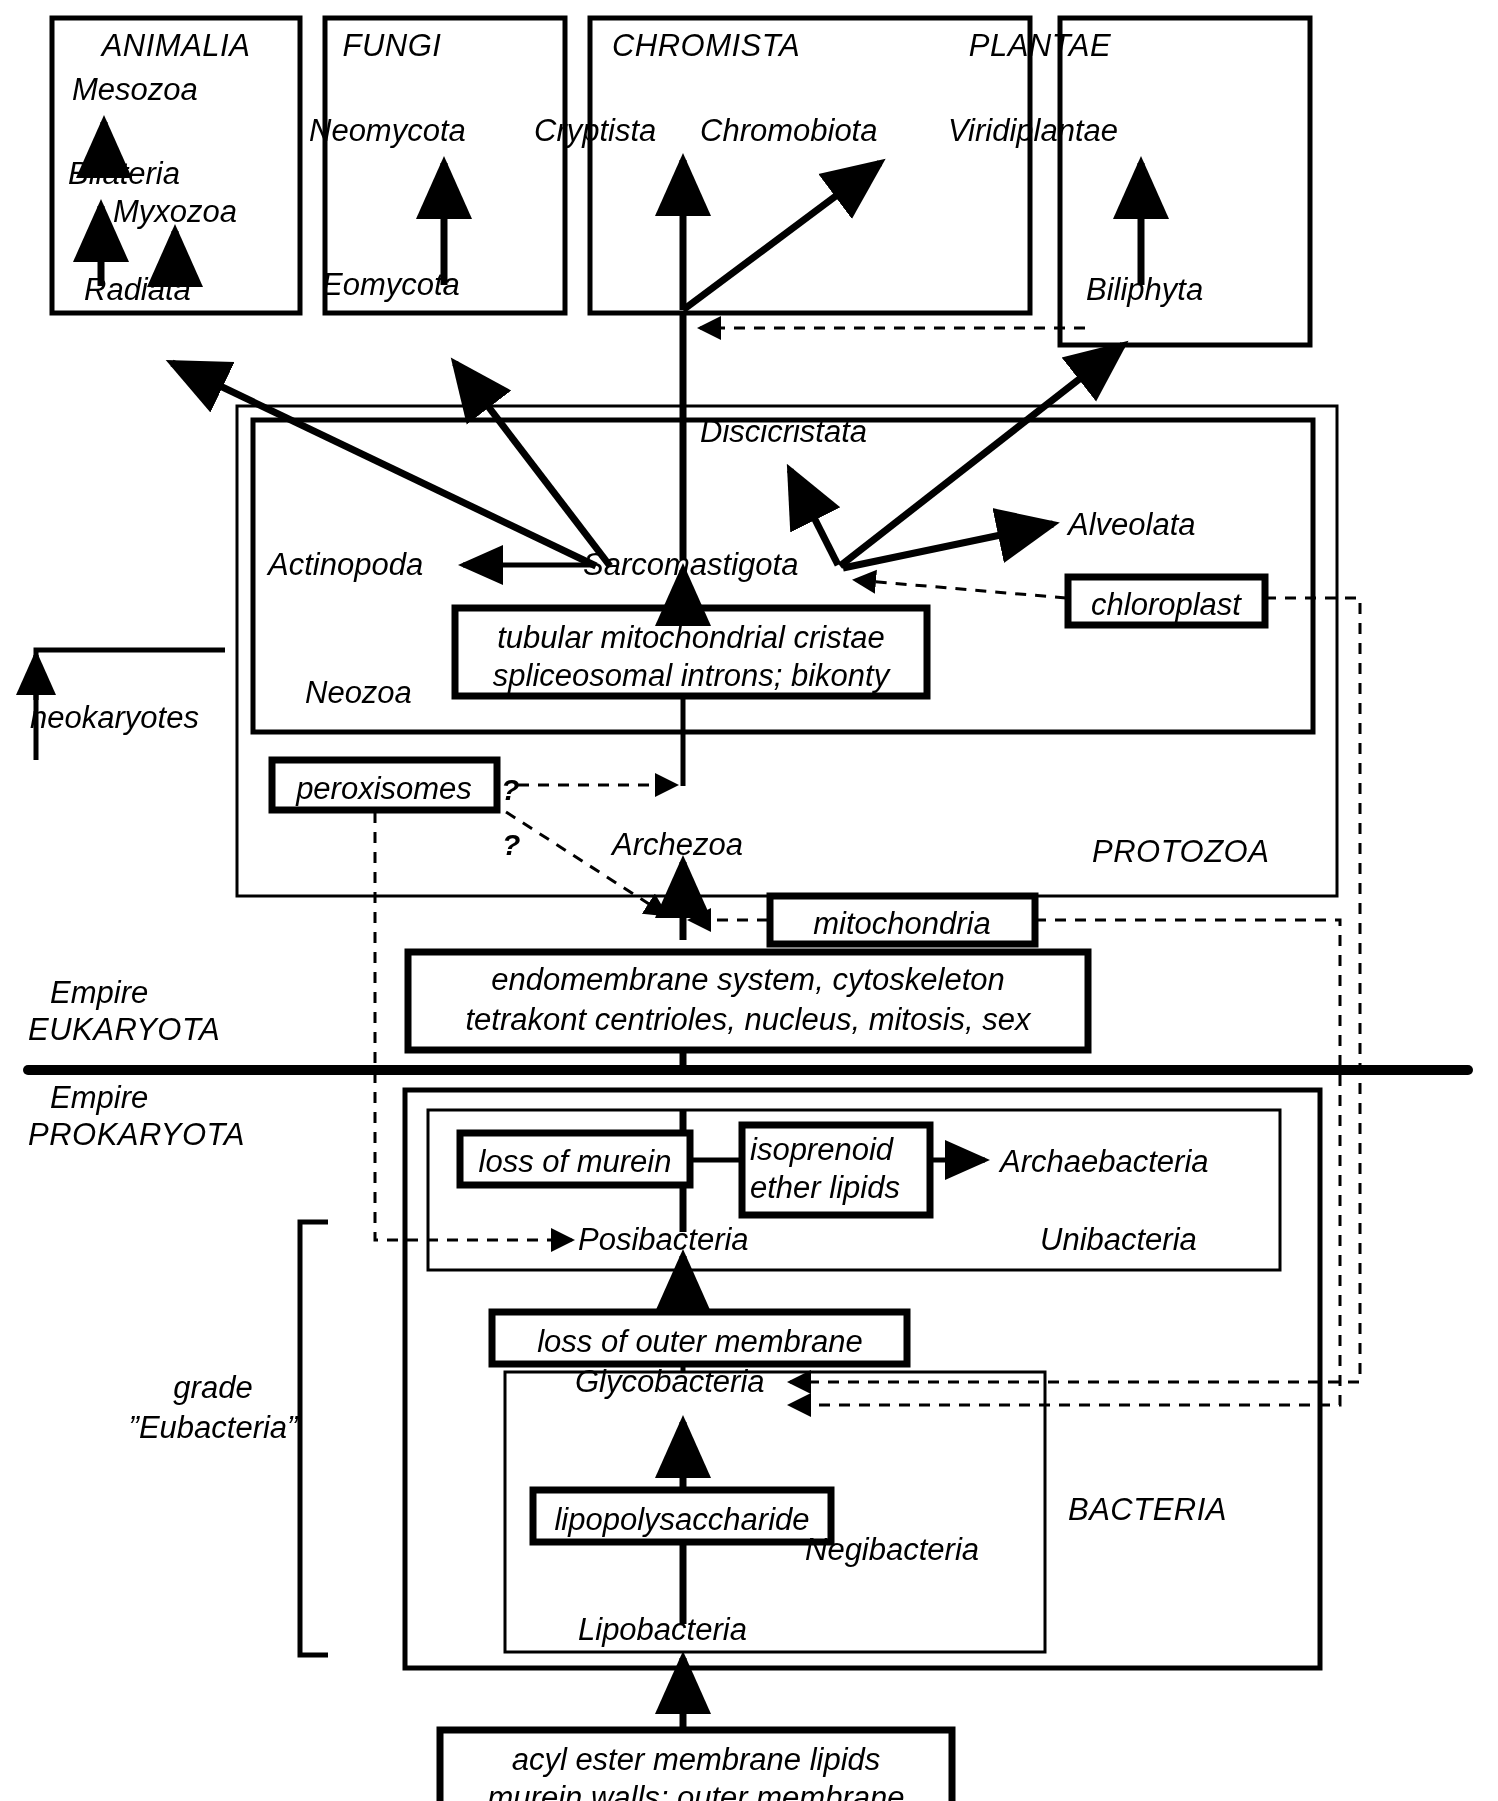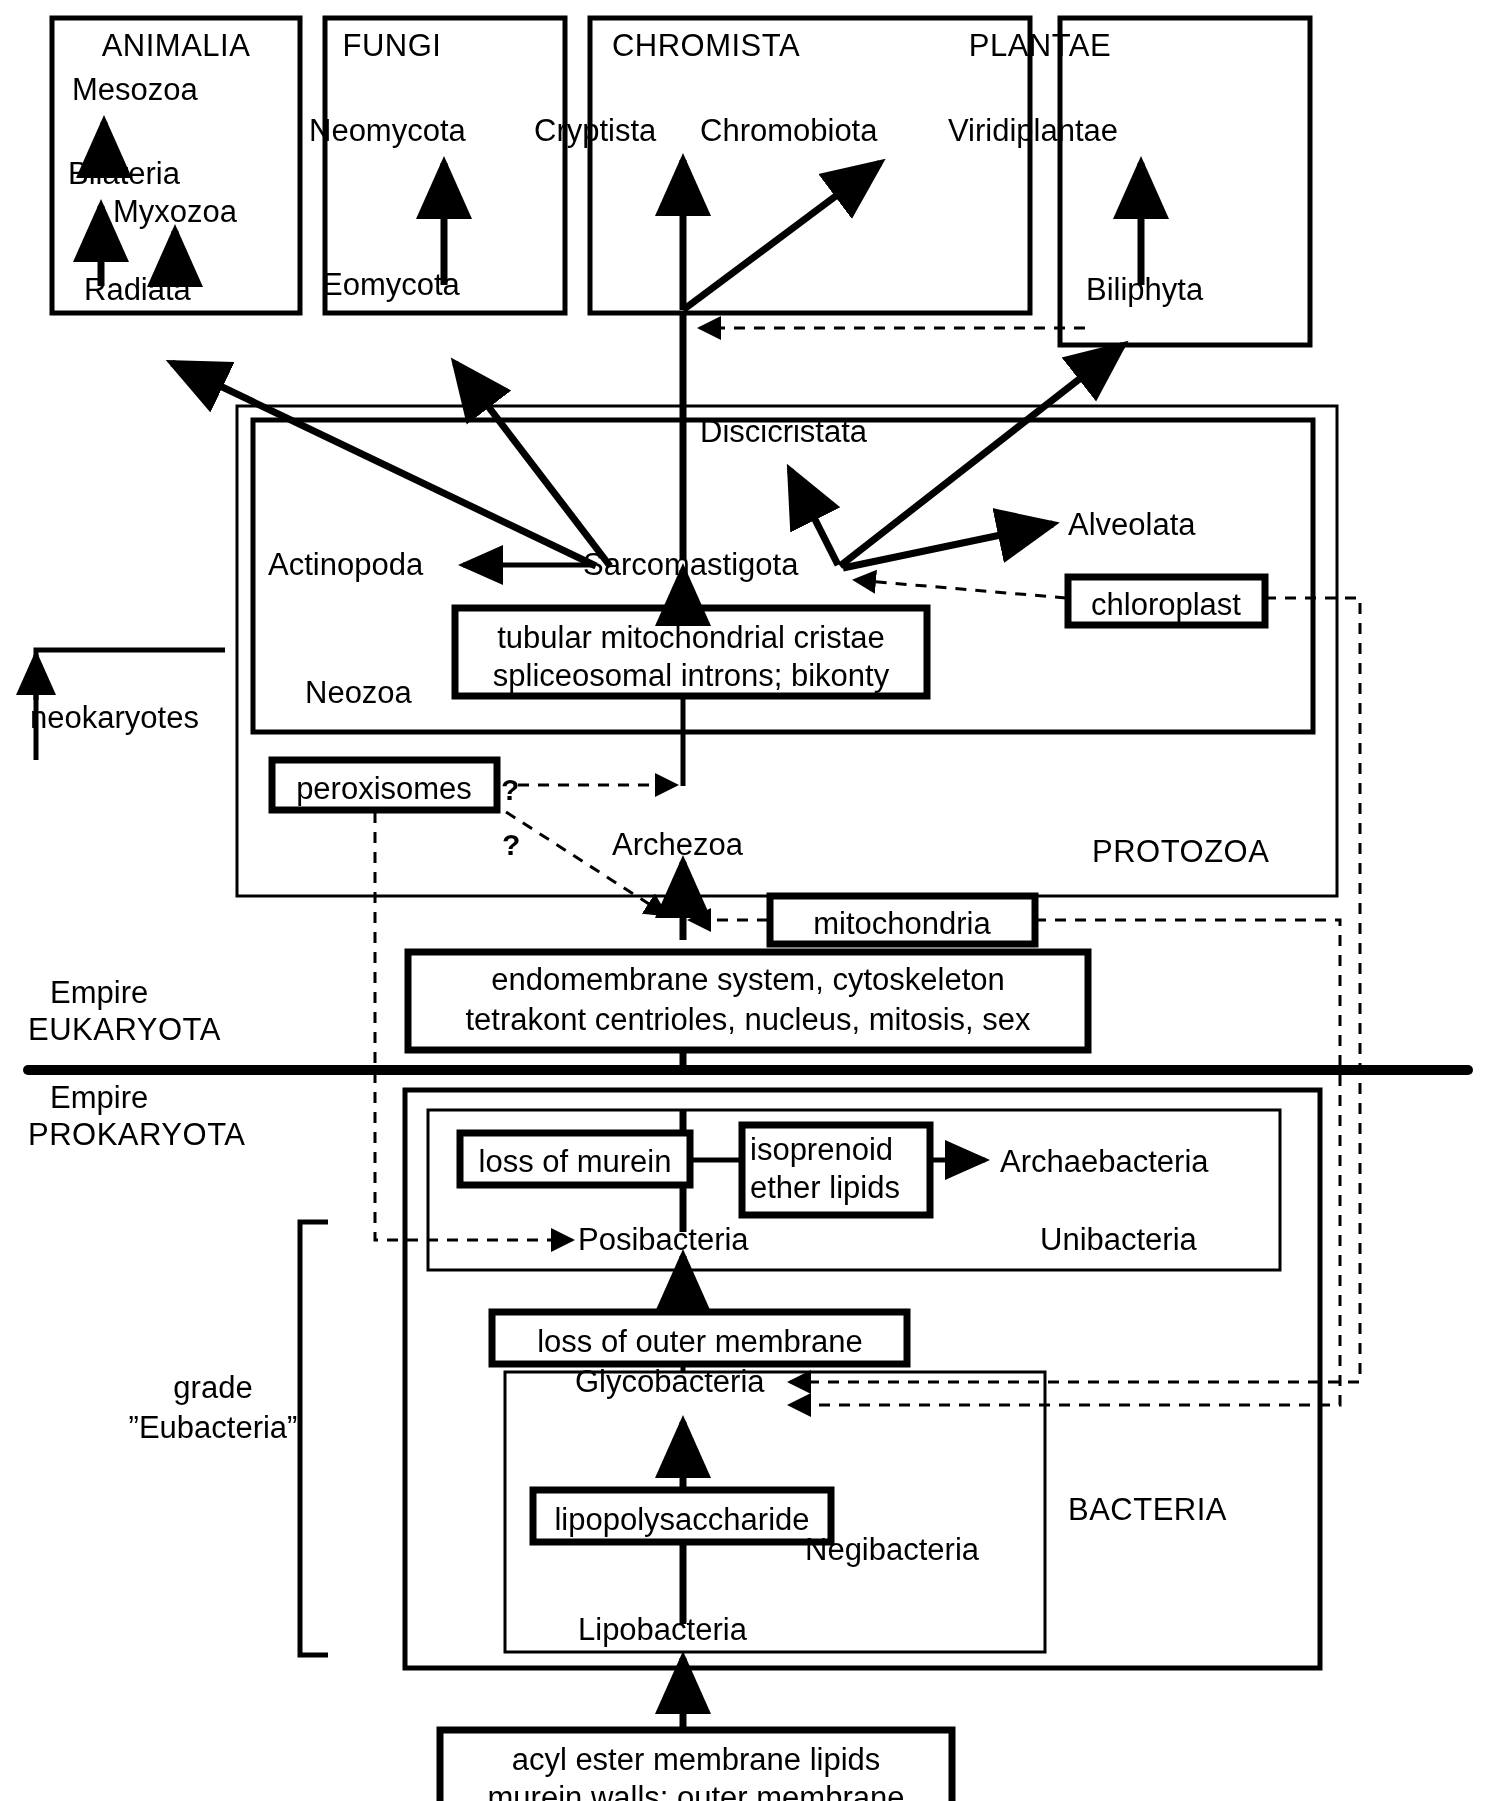--- a/index.html
+++ b/index.html
@@ -1,18 +1,18 @@
 <!DOCTYPE html>
 <html><head>
 <meta charset="utf-8">
 <style>
   html,body{margin:0;padding:0;background:#ffffff;}
   body{width:1498px;height:1801px;position:relative;overflow:hidden;
        font-family:"Liberation Sans","DejaVu Sans",sans-serif;color:#000;}
-  #stage{position:absolute;inset:0;}
+  #stage{position:absolute;inset:0;font-style:italic;}
   svg{position:absolute;left:0;top:0;width:1498px;height:1801px;}
   text{font-family:"Liberation Sans","DejaVu Sans",sans-serif;fill:#000;}
   .lbl{font-size:31px;}
   .caps{font-size:31px;letter-spacing:0.5px;}
   .qmark{font-size:30px;font-weight:bold;}
   .med{stroke-width:5;}
   .thick{stroke-width:7;}
   .xthick{stroke-width:10;}
   .solidline{stroke:#000;fill:none;}
   .dash{stroke:#000;fill:none;stroke-width:3;stroke-dasharray:11 9;}

